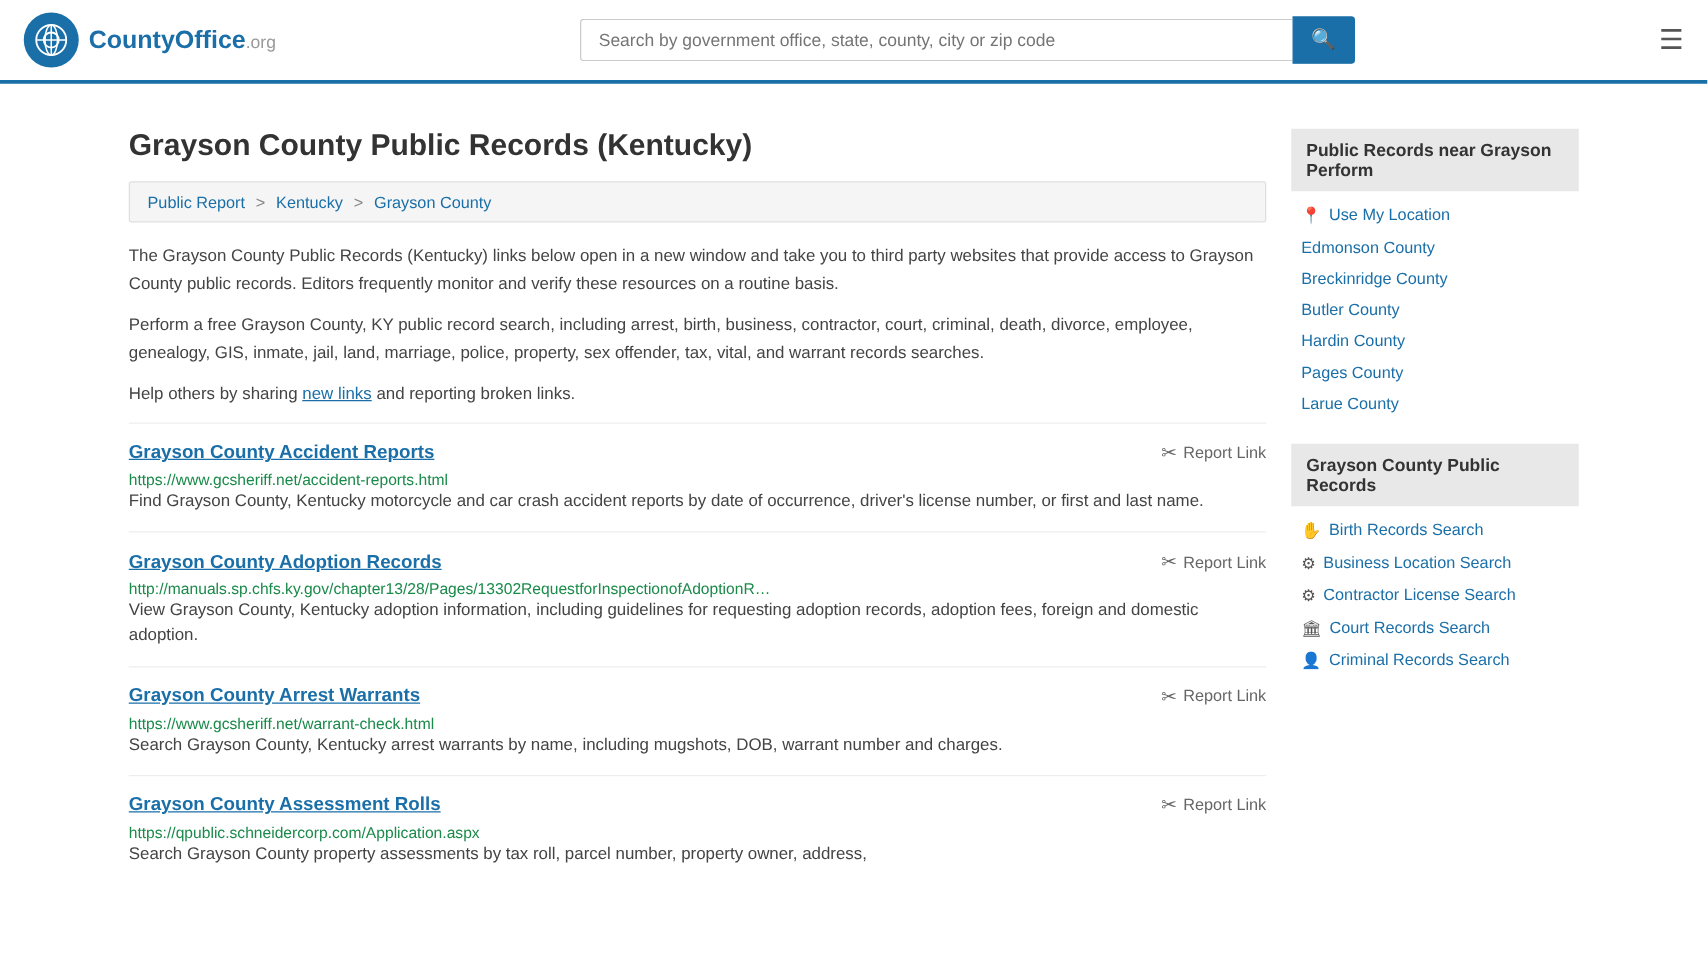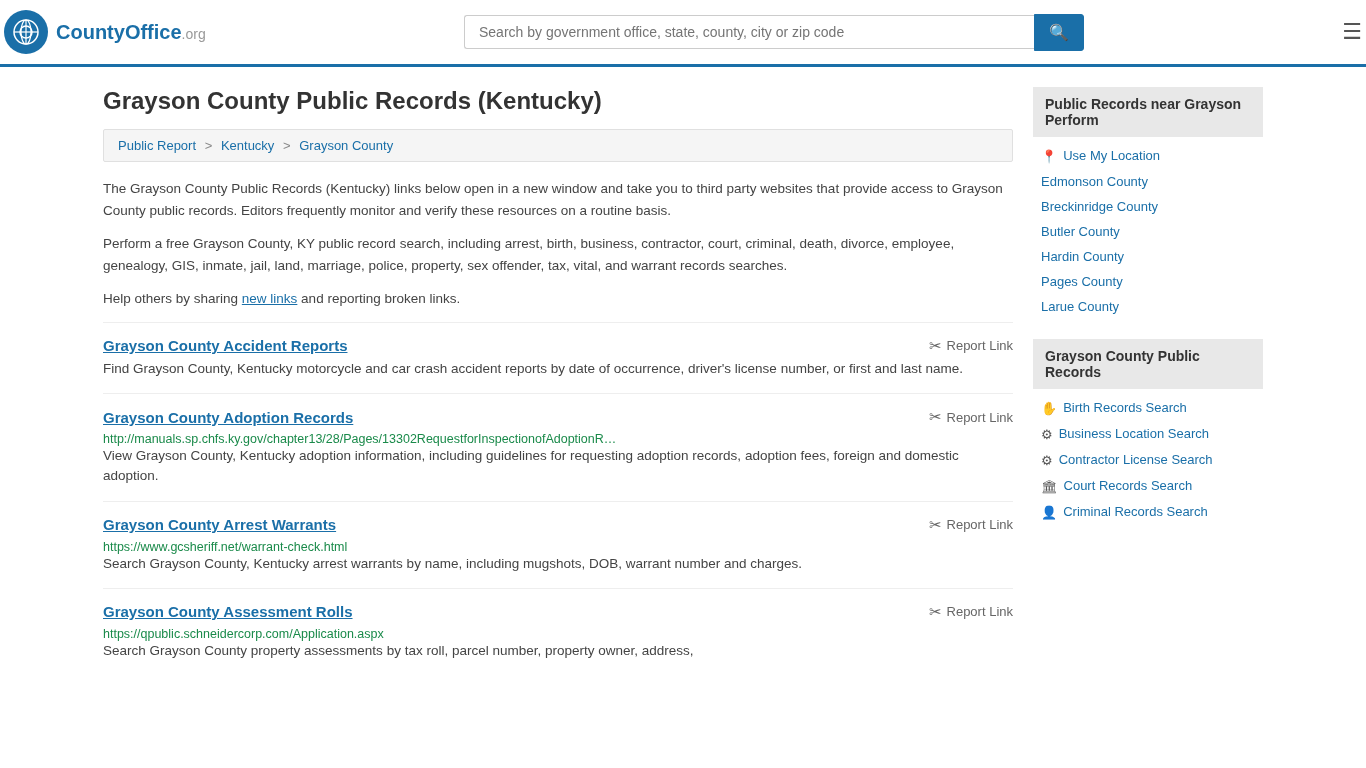--- a/index.html
+++ b/index.html
@@ -2,21 +2,21 @@
 <html><head>
   <meta charset="utf-8">
   <style>
     * { box-sizing: border-box; margin: 0; padding: 0; }
     body { font-family: Arial, sans-serif; font-size: 14px; color: #333; background: #fff; }
 
     
     #header {
       background: #fff;
       border-bottom: 3px solid #1a6fa8;
-      padding: 10px 4px;
+      padding: 10px 19px;
       display: flex;
       align-items: center;
       justify-content: space-between;
     }
     #logo-area {
       display: flex;
       align-items: center;
       gap: 8px;
     }
     #logo-circle {
@@ -65,21 +65,21 @@
     #menu-icon {
       font-size: 22px;
       cursor: pointer;
       color: #555;
     }
 
     
     #main-wrapper {
       max-width: 1200px;
       margin: 0 auto;
-      padding: 20px 20px;
+      padding: 36px 20px;
       display: flex;
       gap: 20px;
     }
     #content { flex: 1; }
     #sidebar { width: 230px; flex-shrink: 0; }
 
     
     #page-title {
       font-size: 24px;
       font-weight: bold;
@@ -235,20 +235,21 @@
     <div id="listings">
 
       <div class="listing-item">
         <div class="listing-header">
           <span class="listing-title">Grayson County Accident Reports</span>
           <span class="report-link">
             <span class="report-icon">✂</span>
             <span>Report Link</span>
           </span>
         </div>
+        <div><a class="listing-url" href="#">https://www.gcsheriff.net/accident-reports.html</a></div>
         <div class="listing-desc">Find Grayson County, Kentucky motorcycle and car crash accident reports by date of occurrence, driver's license number, or first and last name.</div>
       </div>
 
       <div class="listing-item">
         <div class="listing-header">
           <span class="listing-title">Grayson County Adoption Records</span>
           <span class="report-link">
             <span class="report-icon">✂</span>
             <span>Report Link</span>
           </span>

